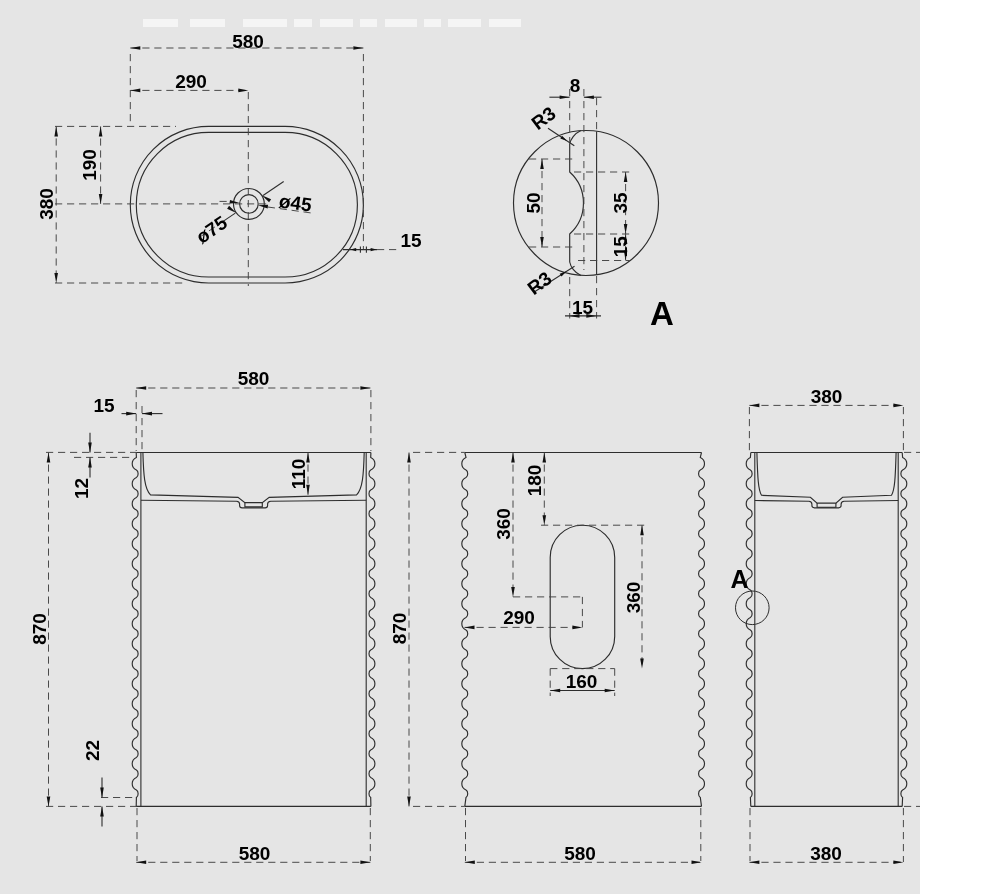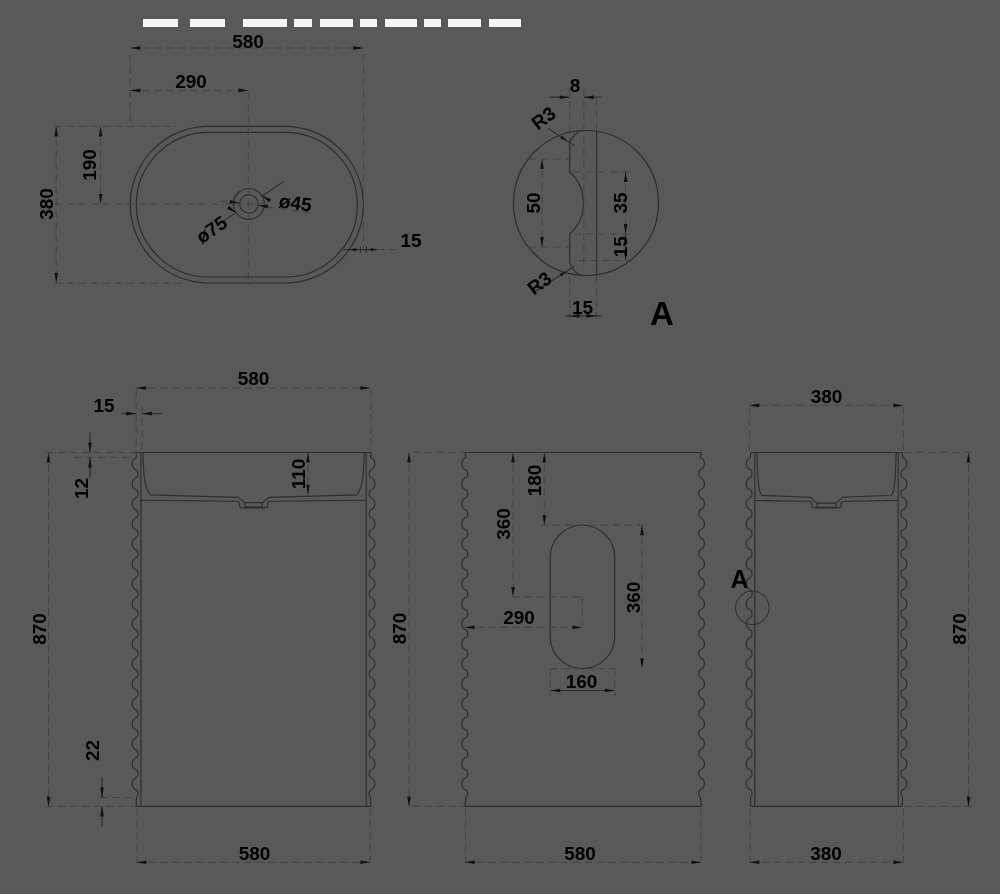--- a/index.html
+++ b/index.html
@@ -1,17 +1,17 @@
 <!DOCTYPE html>
 <html><head>
 <meta charset="utf-8">
 <title>Washbasin technical drawing</title>
 <style>
   html,body{margin:0;padding:0;background:#ffffff;}
-  .page{width:1000px;height:894px;background:#c2410c;position:relative;overflow:hidden;filter:grayscale(1);}
+  .page{width:920px;height:894px;background:#e5e5e5;position:relative;overflow:hidden;filter:grayscale(1);}
   svg text{font-family:"Liberation Sans",sans-serif;font-weight:bold;fill:#000;text-anchor:middle;}
   .s{stroke:#2d2d2d;stroke-width:1.15;fill:none;}
   .t{stroke:#2d2d2d;stroke-width:1.0;fill:none;}
   .d{stroke:#414141;stroke-width:0.95;fill:none;stroke-dasharray:7.2 4.8;}
   line.s{stroke-width:1.1;}
 </style>
 </head>
 <body>
 
 <div class="page">

